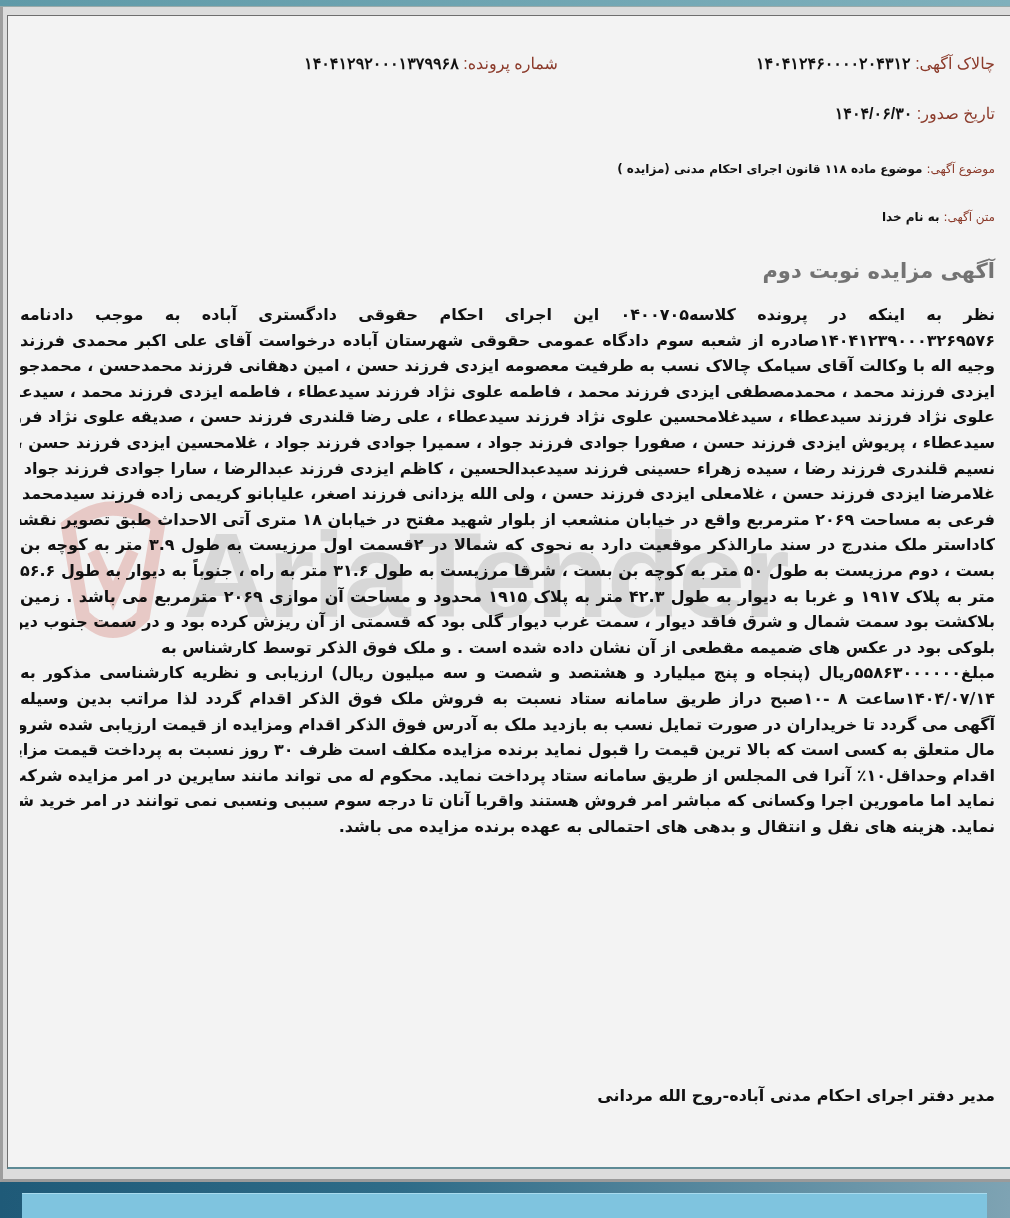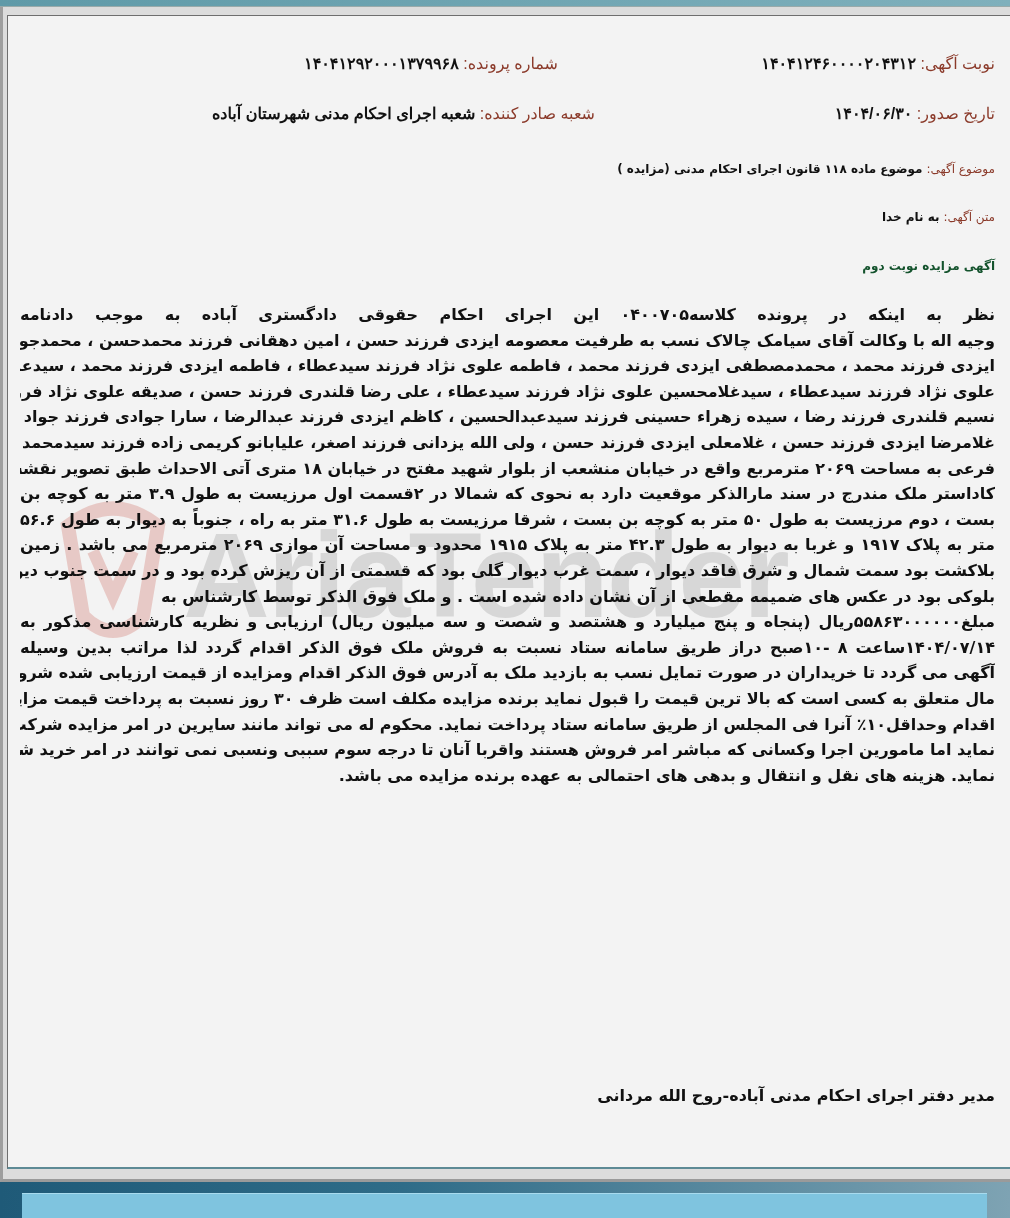--- a/index.html
+++ b/index.html
@@ -51,21 +51,21 @@
       position: absolute; right: 18px; width: 975px; top: 286px;
       font-size: 16px; font-weight: bold; color: #111;
       line-height: 25.6px;
       text-align: justify;
       font-family: "DejaVu Sans", sans-serif;
     }
     .body-text .line { display: block; white-space: nowrap; overflow: hidden; text-align-last: justify; }
     .body-text .line.last { text-align-last: right; }
     .heading {
       position: absolute; right: 18px; top: 243px;
-      font-size: 12px; font-weight: bold; color: #14532d;
+      font-size: 21px; font-weight: bold; color: #737373;
     }
     .signature {
       position: absolute; right: 18px; top: 1070px;
       font-size: 16px; font-weight: bold; color: #111;
     }
     .watermark {
       position: absolute; left: 40px; top: 470px; width: 480px; height: 180px;
       pointer-events: none; opacity: 0.22;
     }
     .watermark .wm-text {
@@ -85,52 +85,50 @@
 
     <div class="watermark">
       <svg width="130" height="150" viewBox="0 0 130 150" style="position:absolute;left:0;top:10px">
         <path d="M20 30 Q65 -5 110 30 L95 120 Q65 150 35 120 Z" fill="none" stroke="#c0392b" stroke-width="14"></path>
         <path d="M45 55 L65 100 L85 55" fill="none" stroke="#c0392b" stroke-width="12"></path>
       </svg>
       <span class="wm-text">AriaTender</span>
     </div>
 
     <div class="meta" style="right:18px; top:38px;">
-      <span class="label">نوبت آگهی:</span>
+      <span class="label">چالاک آگهی:</span>
       <span class="val">۱۴۰۴۱۲۴۶۰۰۰۰۲۰۴۳۱۲</span>
     </div>
     <div class="meta" style="right:455px; top:38px;">
       <span class="label">شماره پرونده:</span>
       <span class="val">۱۴۰۴۱۲۹۲۰۰۰۱۳۷۹۹۶۸</span>
     </div>
     <div class="meta" style="right:18px; top:88px;">
       <span class="label">تاریخ صدور:</span>
       <span class="val">۱۴۰۴/۰۶/۳۰</span>
-    </div>
-    <div class="meta" style="right:418px; top:88px;">
-      <span class="label">شعبه صادر کننده:</span>
-      <span class="val">شعبه اجرای احکام مدنی شهرستان آباده</span>
     </div>
 
     <div class="field" style="top:146px;">
       <span class="label">موضوع آگهی:</span>
       <span class="val">موضوع ماده ۱۱۸ قانون اجرای احکام مدنی (مزایده )</span>
     </div>
     <div class="field" style="top:194px;">
       <span class="label">متن آگهی:</span>
       <span class="val">به نام خدا</span>
     </div>
 
     <div class="heading">آگهی مزایده نوبت دوم</div>
 
     <div class="body-text">
       <span class="line">نظر به اینکه در پرونده کلاسه۰۴۰۰۷۰۵ این اجرای احکام حقوقی دادگستری آباده به موجب  دادنامه</span>
+      <span class="line">۱۴۰۴۱۲۳۹۰۰۰۳۲۶۹۵۷۶صادره از شعبه سوم دادگاه عمومی حقوقی شهرستان آباده درخواست آقای علی اکبر محمدی  فرزند</span>
       <span class="line">وجیه اله با وکالت آقای سیامک چالاک نسب به طرفیت معصومه ایزدی فرزند حسن ، امین دهقانی فرزند محمدحسن ، محمدجواد</span>
       <span class="line">ایزدی فرزند محمد ، محمدمصطفی ایزدی فرزند محمد ، فاطمه علوی نژاد فرزند سیدعطاء ، فاطمه ایزدی فرزند محمد ، سیدعلی</span>
       <span class="line">علوی نژاد فرزند سیدعطاء ، سیدغلامحسین علوی نژاد فرزند سیدعطاء ، علی رضا قلندری فرزند حسن ، صدیقه علوی نژاد فرزند</span>
+      <span class="line">سیدعطاء ، پریوش ایزدی فرزند حسن ، صفورا جوادی فرزند جواد ، سمیرا جوادی فرزند جواد ، غلامحسین ایزدی فرزند حسن ،</span>
       <span class="line">نسیم قلندری فرزند رضا ، سیده زهراء حسینی فرزند سیدعبدالحسین ، کاظم ایزدی فرزند عبدالرضا ، سارا جوادی فرزند جواد ،</span>
       <span class="line">غلامرضا ایزدی فرزند حسن ، غلامعلی ایزدی فرزند حسن ، ولی الله یزدانی فرزند اصغر، علیابانو کریمی زاده فرزند سیدمحمد ،</span>
       <span class="line">فرعی به مساحت ۲۰۶۹ مترمربع واقع در خیابان منشعب از بلوار شهید مفتح در خیابان ۱۸ متری آتی الاحداث طبق تصویر نقشه</span>
       <span class="line">کاداستر ملک مندرج در سند مارالذکر موقعیت دارد به نحوی که شمالا در ۲قسمت اول مرزیست به طول ۳.۹ متر به کوچه بن</span>
       <span class="line">بست ، دوم مرزیست به طول ۵۰ متر به کوچه بن بست ، شرقا مرزیست به طول ۳۱.۶ متر به راه ، جنوباً به دیوار به طول ۵۶.۶</span>
       <span class="line">متر به پلاک ۱۹۱۷ و غربا به دیوار به طول ۴۲.۳ متر به پلاک ۱۹۱۵ محدود و مساحت آن موازی ۲۰۶۹ مترمربع می باشد . زمین</span>
       <span class="line">بلاکشت بود سمت شمال و شرق فاقد دیوار ، سمت غرب دیوار گلی بود که قسمتی از آن ریزش کرده بود و در سمت جنوب دیوار</span>
       <span class="line last">بلوکی بود در عکس های ضمیمه مقطعی از آن نشان داده شده است . و ملک فوق الذکر توسط کارشناس به</span>
       <span class="line">مبلغ۵۵۸۶۳۰۰۰۰۰۰ریال (پنجاه و پنج میلیارد و هشتصد و شصت و سه میلیون ریال) ارزیابی و  نظریه کارشناسی مذکور به</span>
       <span class="line">۱۴۰۴/۰۷/۱۴ساعت ۸ -۱۰صبح دراز طریق سامانه ستاد  نسبت به فروش ملک فوق الذکر اقدام گردد لذا مراتب بدین وسیله</span>

